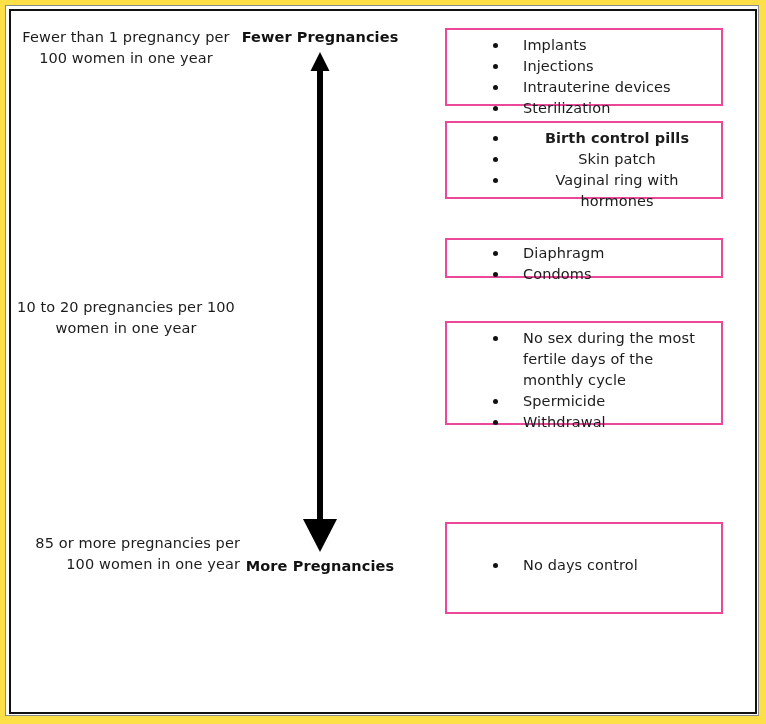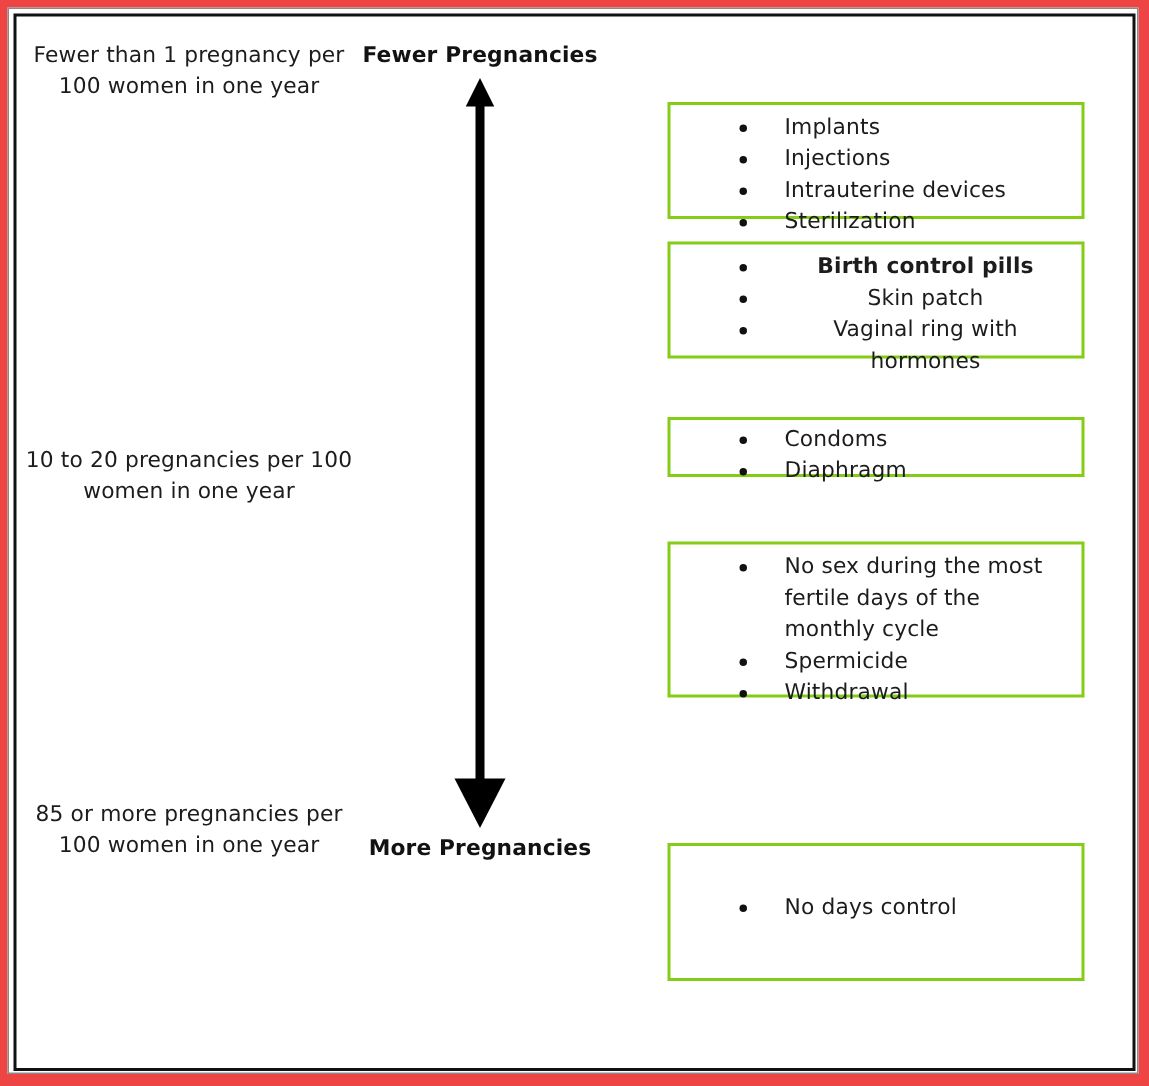--- a/index.html
+++ b/index.html
@@ -9,21 +9,21 @@
     background: #ffffff;
   }
   body {
     font-family: "DejaVu Sans", sans-serif;
     color: #1a1a1a;
   }
   #canvas {
     position: relative;
     width: 766px;
     height: 724px;
-    background: #ef4444;
+    background: #fde047;
     overflow: hidden;
   }
 
   
   .frame-outer {
     position: absolute;
     left: 5px;
     top: 5px;
     width: 754px;
     height: 711px;
@@ -46,21 +46,21 @@
   .scale-caption {
     position: absolute;
     text-align: center;
     font-size: 14.5px;
     line-height: 21px;
     color: #1c1c1c;
     letter-spacing: 0.1px;
   }
   #caption-low   { left: 16px;  top: 27px;  width: 220px; }
   #caption-mid   { left: 16px;  top: 297px; width: 220px; }
-  #caption-high  { left: 12px;  top: 533px; width: 228px; text-align: center; }
+  #caption-high  { left: 12px;  top: 533px; width: 228px; text-align: right; }
 
   
   .axis-label {
     position: absolute;
     font-size: 14.5px;
     font-weight: bold;
     color: #121212;
     letter-spacing: 0.1px;
     text-align: center;
     white-space: nowrap;
@@ -75,24 +75,23 @@
     width: 56px;
     height: 500px;
   }
   .axis-arrow svg { display: block; }
 
   
   .method-box {
     position: absolute;
     left: 445px;
     width: 278px;
-    border: 2px solid #84cc16;
+    border: 2px solid #ec4899;
     box-sizing: border-box;
     background: #ffffff;
-    margin-top: 40px;
   }
   #box-most-effective   { top: 28px;  height: 78px; }
   #box-hormonal         { top: 121px; height: 78px; text-align: center; }
   #box-barrier          { top: 238px; height: 40px; }
   #box-least-reliable   { top: 321px; height: 104px; }
   #box-none             { top: 522px; height: 92px; }
 
   .box-list {
     list-style: none;
     margin: 0;
@@ -191,26 +190,26 @@
         <span class="bullet-icon"></span>
         <span class="item-text">Vaginal ring with hormones</span>
       </li>
     </ul>
   </div>
 
   <div id="box-barrier" class="method-box">
     <ul class="box-list">
       <li>
         <span class="bullet-icon"></span>
+        <span class="item-text">Diaphragm</span>
+      </li>
+      <li>
+        <span class="bullet-icon"></span>
         <span class="item-text">Condoms</span>
       </li>
-      <li>
-        <span class="bullet-icon"></span>
-        <span class="item-text">Diaphragm</span>
-      </li>
     </ul>
   </div>
 
   <div id="box-least-reliable" class="method-box">
     <ul class="box-list">
       <li>
         <span class="bullet-icon"></span>
         <span class="item-text">No sex during the most fertile days of the monthly cycle</span>
       </li>
       <li>

